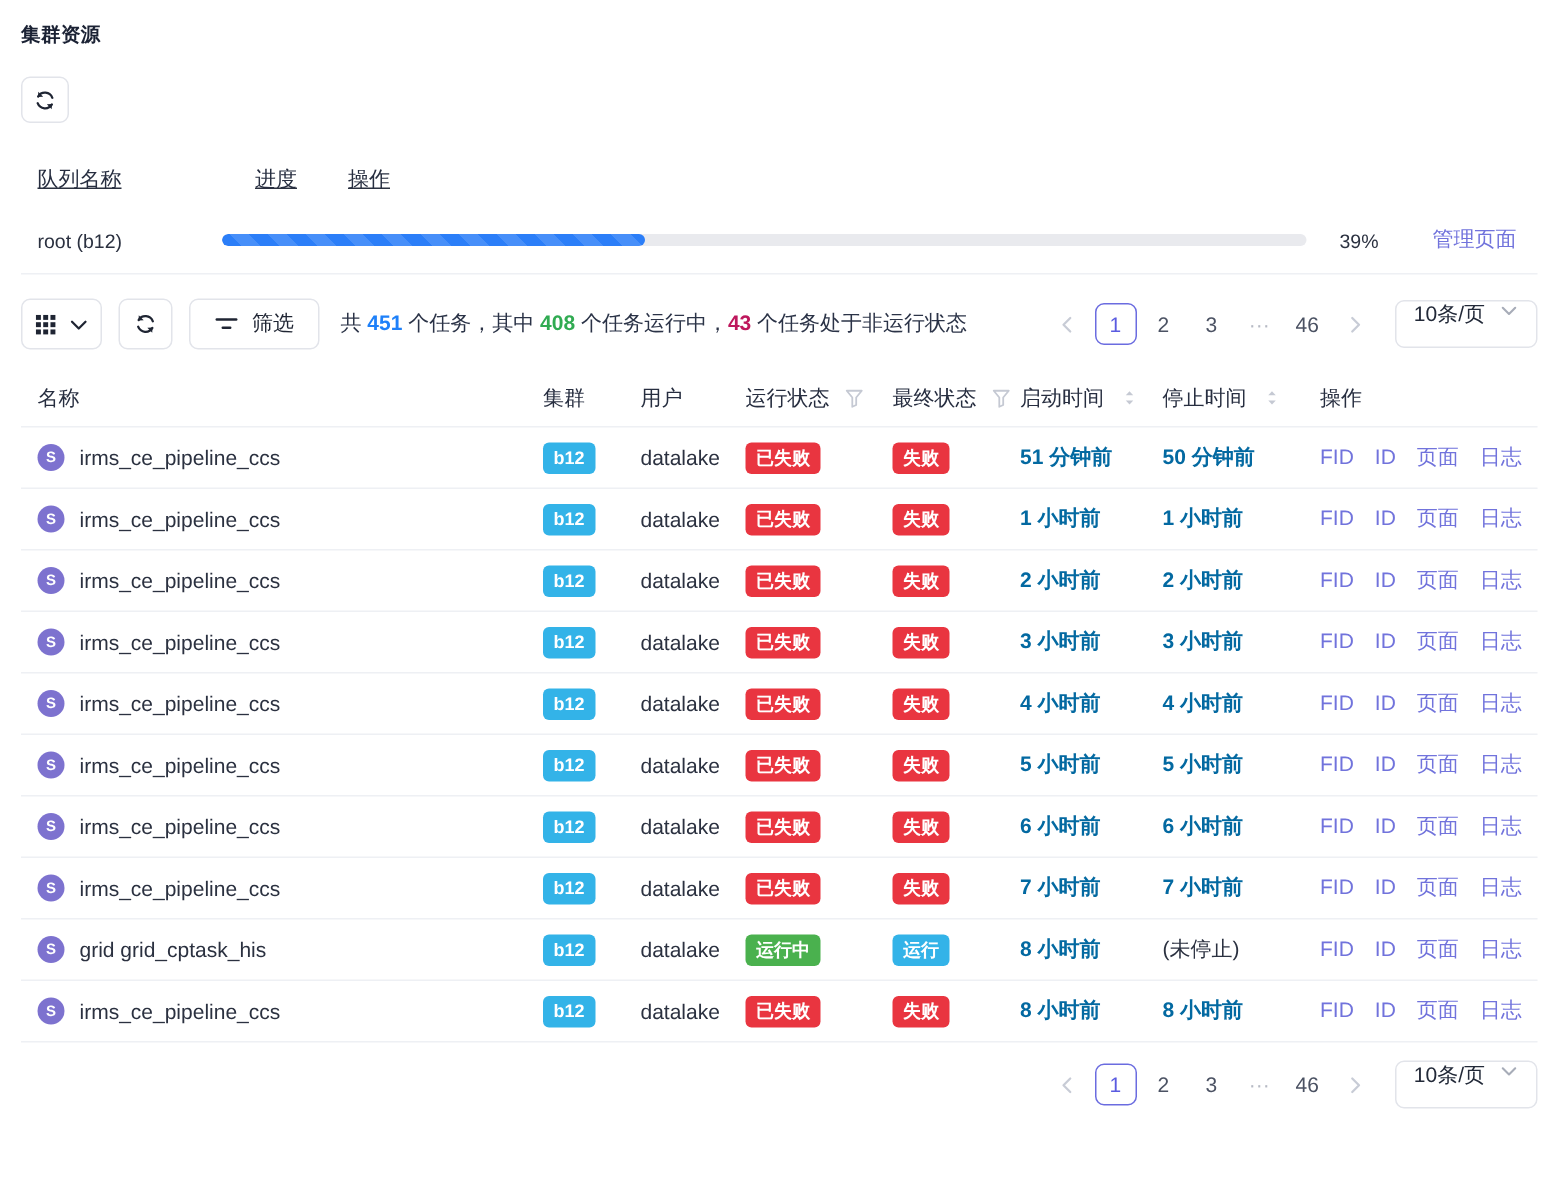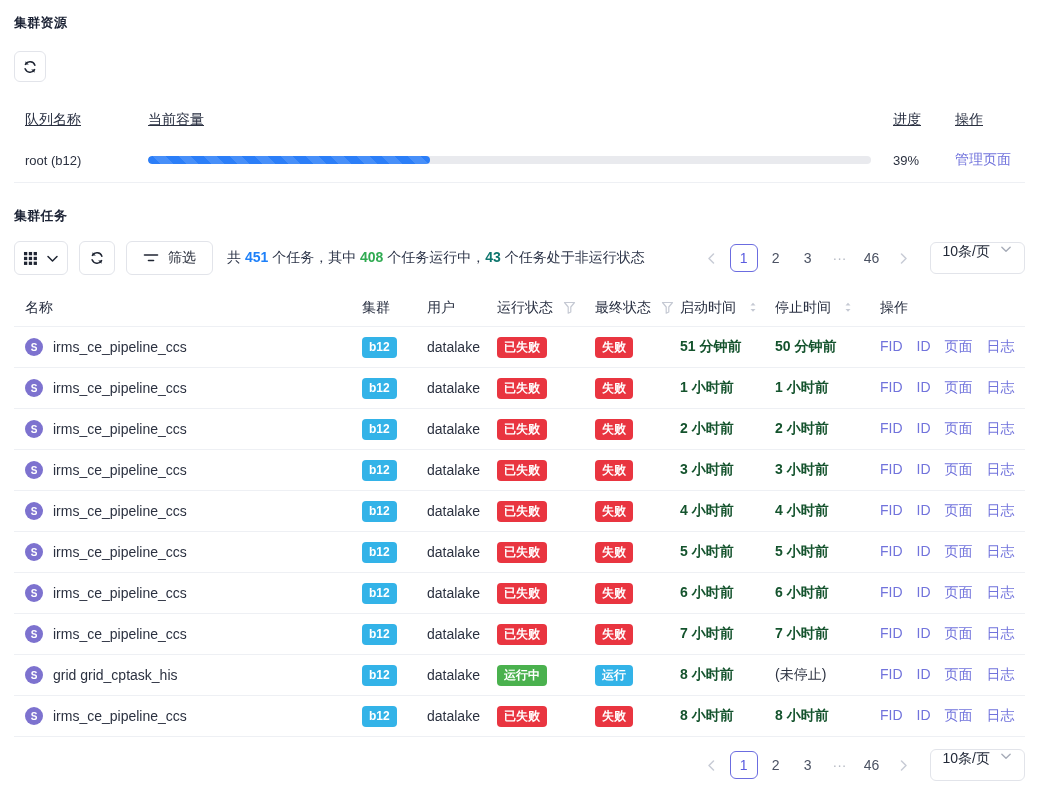--- a/index.html
+++ b/index.html
@@ -48,21 +48,21 @@
     display:inline-flex; align-items:center; justify-content:center; cursor:pointer;
     color:#1f2533; font-size:14px;
   }
   .tb-grid { width:54px; gap:8px; margin-right:11px; }
   .tb-refresh { width:36px; margin-right:11px; }
   .tb-filter { padding:0 16px; gap:9px; margin-right:14px; }
   .summary { color:#2b3347; }
   .summary b { font-weight:700; }
   .n-blue { color:#1e80f9; }
   .n-green { color:#30ab52; }
-  .n-red { color:#0f766e; }
+  .n-red { color:#be185d; }
 
   
   .pager { display:flex; align-items:center; gap:4px; margin-left:auto; }
   .pg-item {
     min-width:28px; height:28px; display:inline-flex; align-items:center; justify-content:center;
     border-radius:6px; color:#4b5263; cursor:pointer; font-size:14px;
   }
   .pg-item.active { border:1px solid #6b6ce0; color:#5a5be0; }
   .pg-chevron { color:#c8ccd6; }
   .pg-ellipsis { color:#b6bac4; cursor:default; }
@@ -90,21 +90,21 @@
     display:inline-flex; align-items:center; justify-content:center;
   }
   .badge {
     display:inline-flex; align-items:center; justify-content:center;
     height:21px; padding:0 7px; border-radius:4px;
     color:#fff; font-size:12px; font-weight:700;
   }
   .badge-cyan  { background:#33b3e8; }
   .badge-red   { background:#e93540; }
   .badge-green { background:#4ab14e; }
-  .t-time { font-weight:700; color:#14532d; }
+  .t-time { font-weight:700; color:#0369a1; }
   .t-time.plain { font-weight:400; color:#2b3140; }
   .cell-actions { display:flex; gap:14px; }
 
   .bottom-bar { display:flex; margin-top:12px; padding-bottom:14px; }
 
   svg { display:block; }
 </style>
 </head>
 <body>
 
@@ -159,38 +159,36 @@
     <span>
       <svg width="16" height="16" viewBox="0 0 16 16">
           <use href="#i-refresh"></use>
         </svg>
     </span>
   </button>
 
   <div class="queue-table">
     <div class="q-row q-head">
       <div class="hcell q-col-name">队列名称</div>
-      <div class="hcell q-col-cap">当前容量</div>
       <div class="hcell q-col-prog">进度</div>
       <div class="hcell q-col-act">操作</div>
     </div>
     <div class="q-row q-data">
       <div class="q-col-name">root (b12)</div>
       <div class="q-col-cap">
         <div class="progress-track">
           <div class="progress-fill" id="queue-progress-fill" style="width: 39%;"></div>
         </div>
       </div>
       <div class="q-col-prog">39%</div>
       <div class="q-col-act"><a class="link">管理页面</a></div>
     </div>
   </div>
 
   
-  <h2 class="sec-title tasks-title">集群任务</h2>
 
   <div class="toolbar">
     <button class="tb-btn tb-grid">
       <span>
           <svg width="15" height="15" viewBox="0 0 15.5 15.5">
             <use href="#i-grid"></use>
           </svg>
         </span>
       <span>
           <svg width="13" height="13" viewBox="0 0 13 13" stroke="#1f2533">

